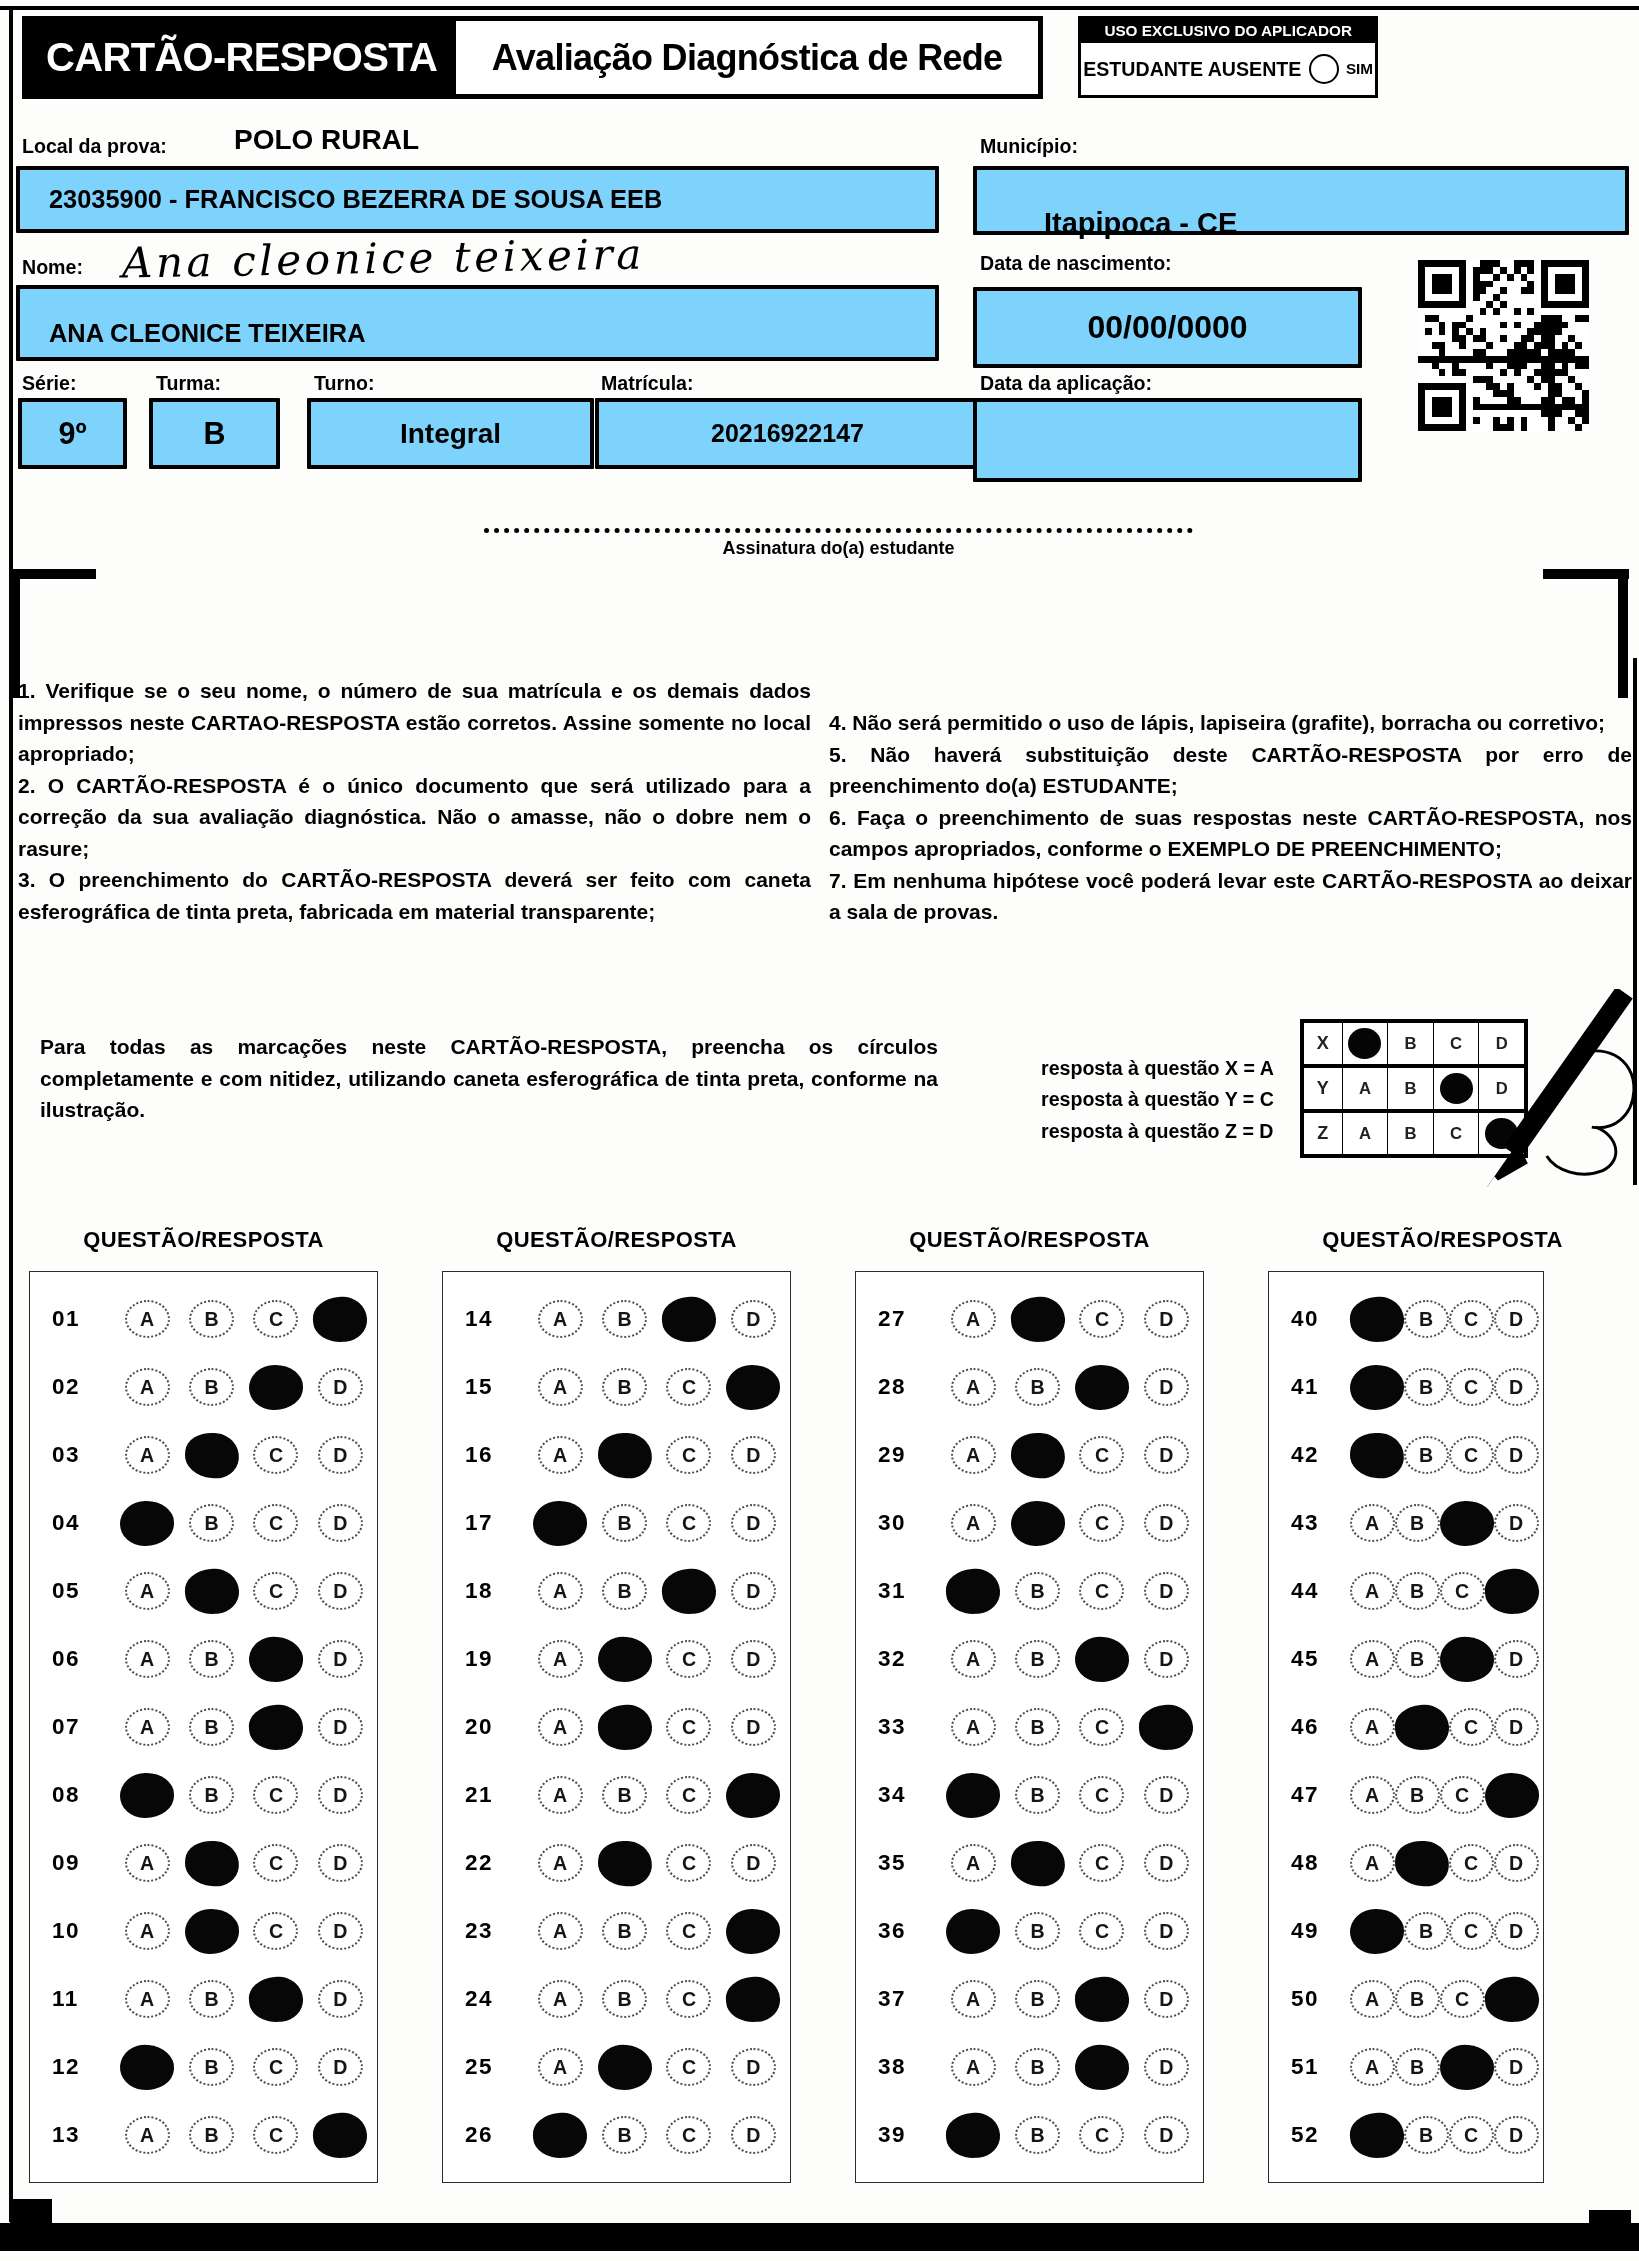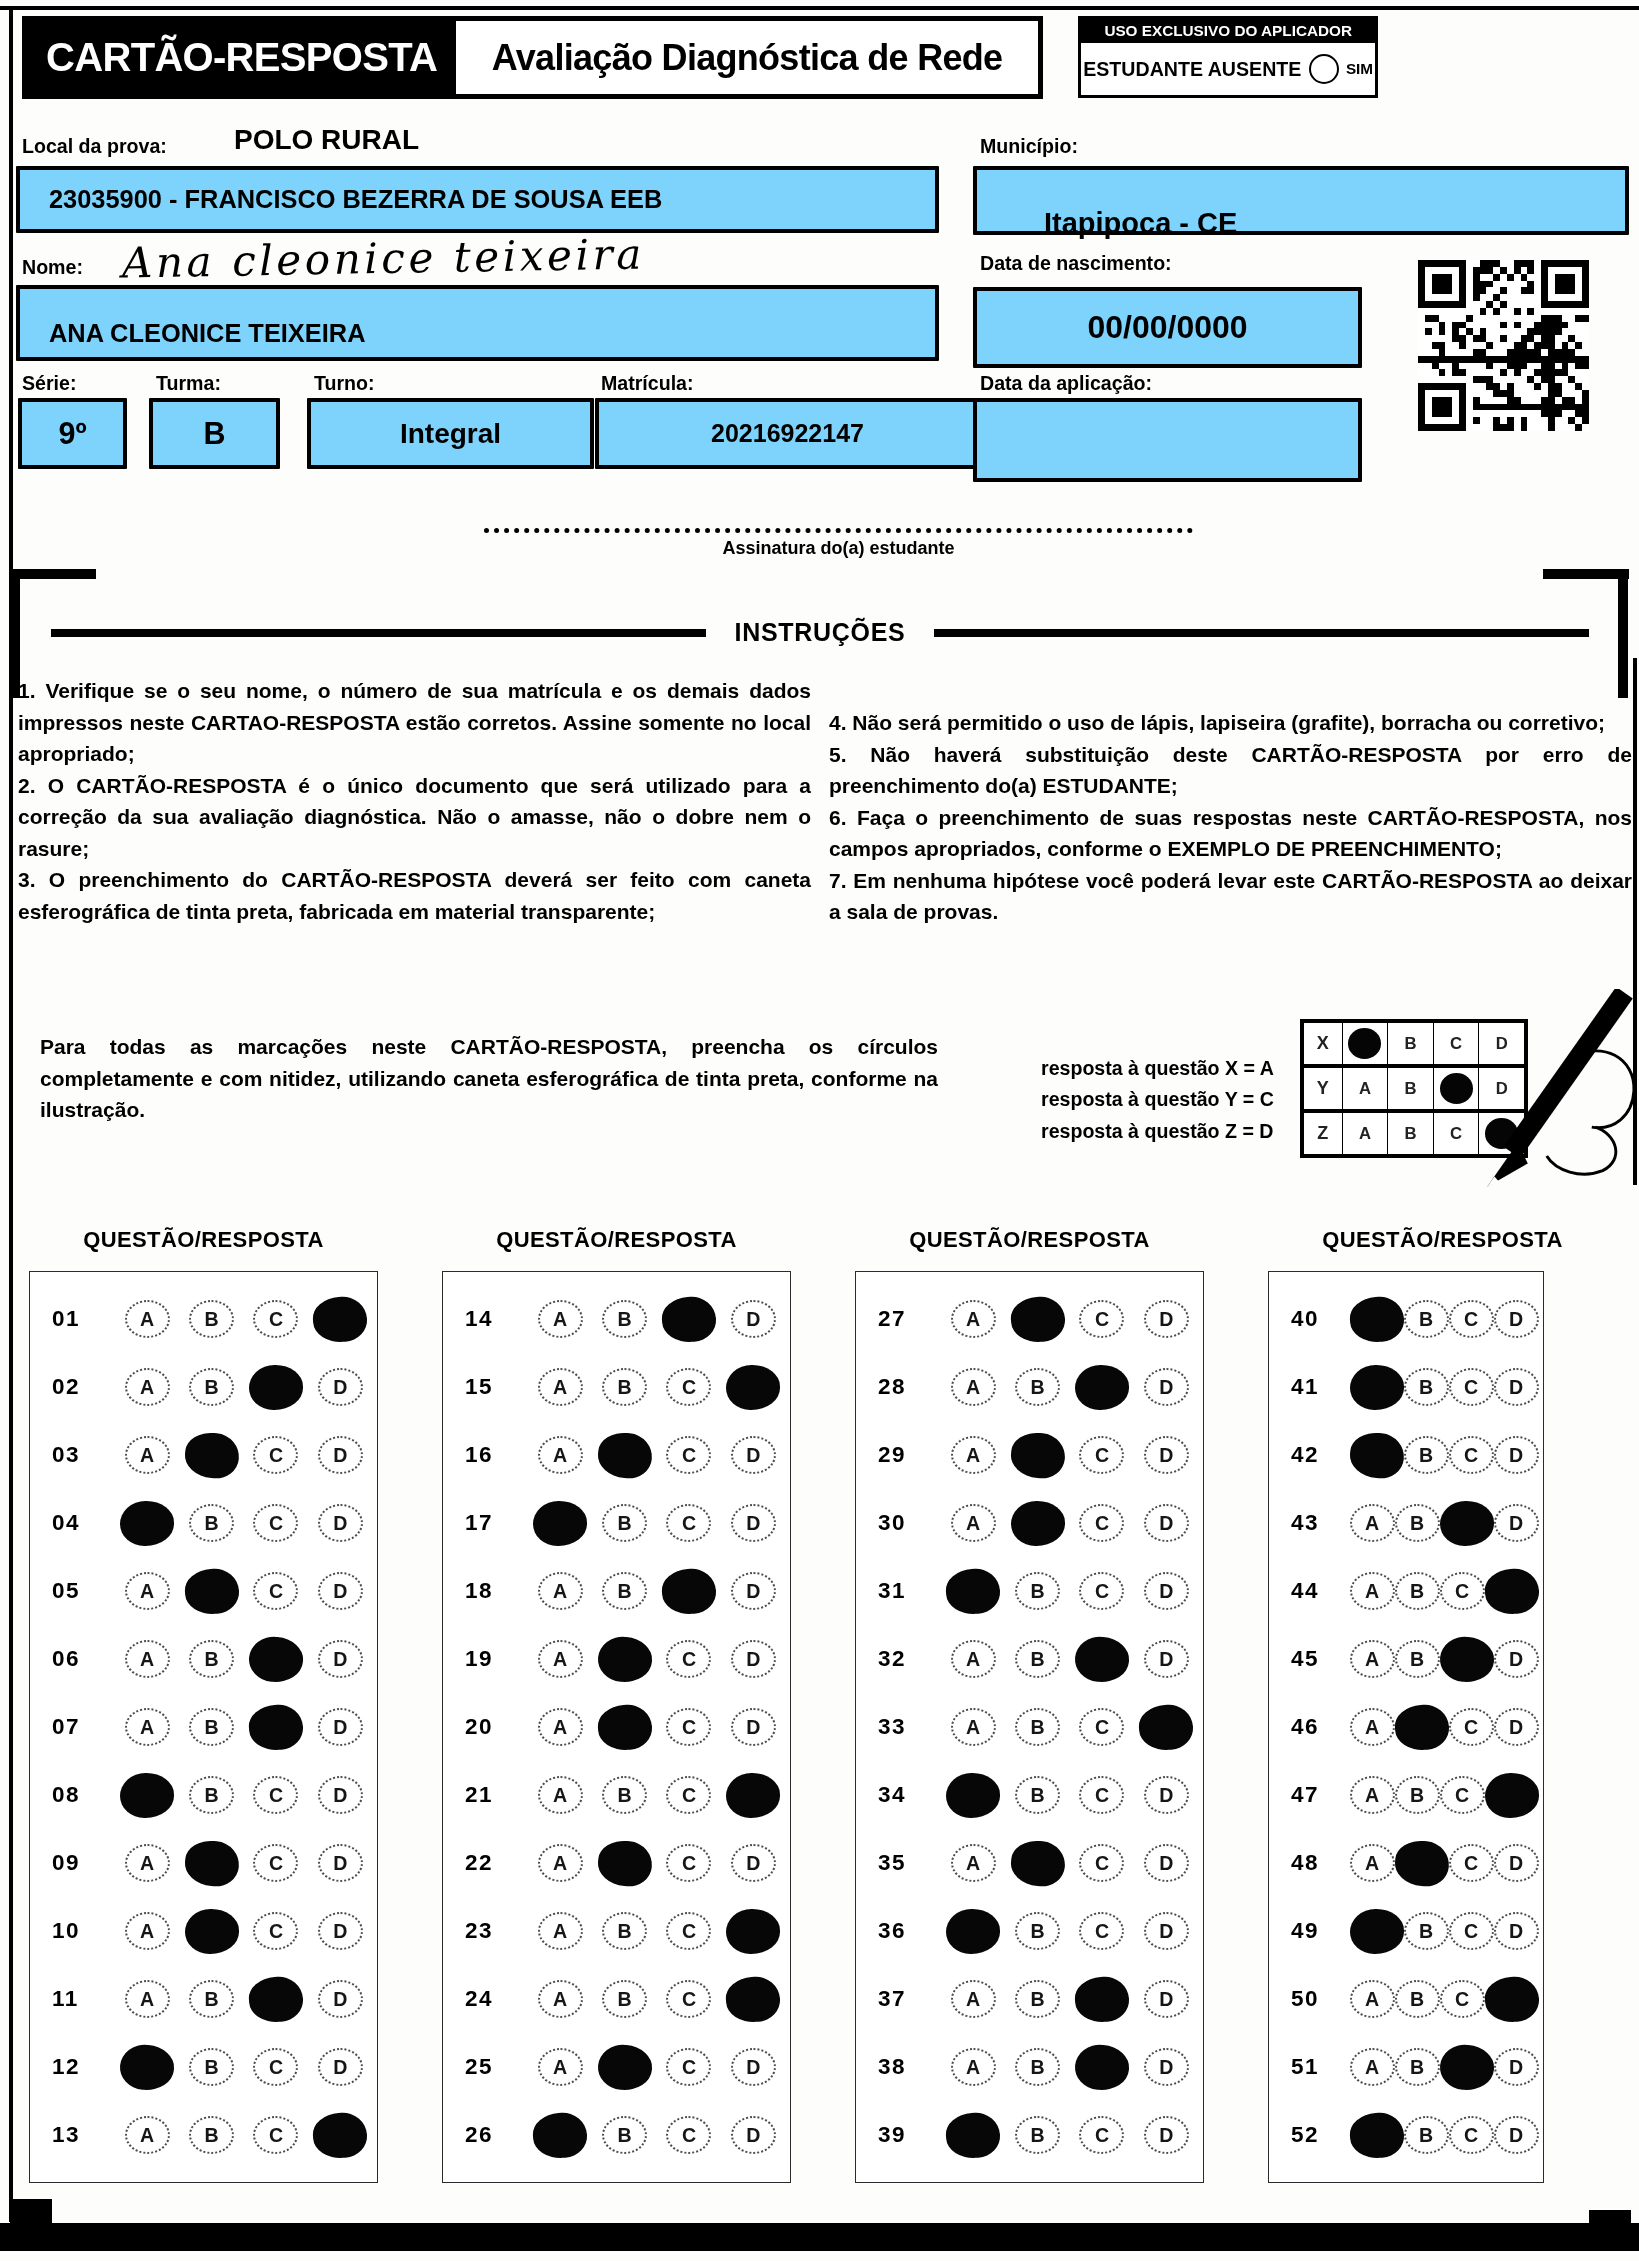--- a/index.html
+++ b/index.html
@@ -370,25 +370,20 @@
   </div>
 
   <div class="abs sig-dots"></div>
   <div class="abs sig-label">Assinatura do(a) estudante</div>
 
   <div class="abs brk-l-h"></div>
   <div class="abs brk-l-v"></div>
   <div class="abs brk-r-h"></div>
   <div class="abs brk-r-v"></div>
 
-  <div class="abs instr-hdr">
-    <div class="rule"></div>
-    <div class="t">INSTRUÇÕES</div>
-    <div class="rule"></div>
-  </div>
 
   <div class="abs instr-col" style="top:675px;left:18px;width:793px;">
       <p>1. Verifique se o seu nome, o número de sua matrícula e os demais dados impressos neste CARTAO-RESPOSTA estão corretos. Assine somente no local apropriado;</p>
       <p>2. O CARTÃO-RESPOSTA é o único documento que será utilizado para a correção da sua avaliação diagnóstica. Não o amasse, não o dobre nem o rasure;</p>
       <p>3. O preenchimento do CARTÃO-RESPOSTA deverá ser feito com caneta esferográfica de tinta preta, fabricada em material transparente;</p>
     </div>
   <div class="abs instr-col" style="top:707px;left:829px;width:803px;">
       <p>4. Não será permitido o uso de lápis, lapiseira (grafite), borracha ou corretivo;</p>
       <p>5. Não haverá substituição deste CARTÃO-RESPOSTA por erro de preenchimento do(a) ESTUDANTE;</p>
       <p>6. Faça o preenchimento de suas respostas neste CARTÃO-RESPOSTA, nos campos apropriados, conforme o EXEMPLO DE PREENCHIMENTO;</p>

